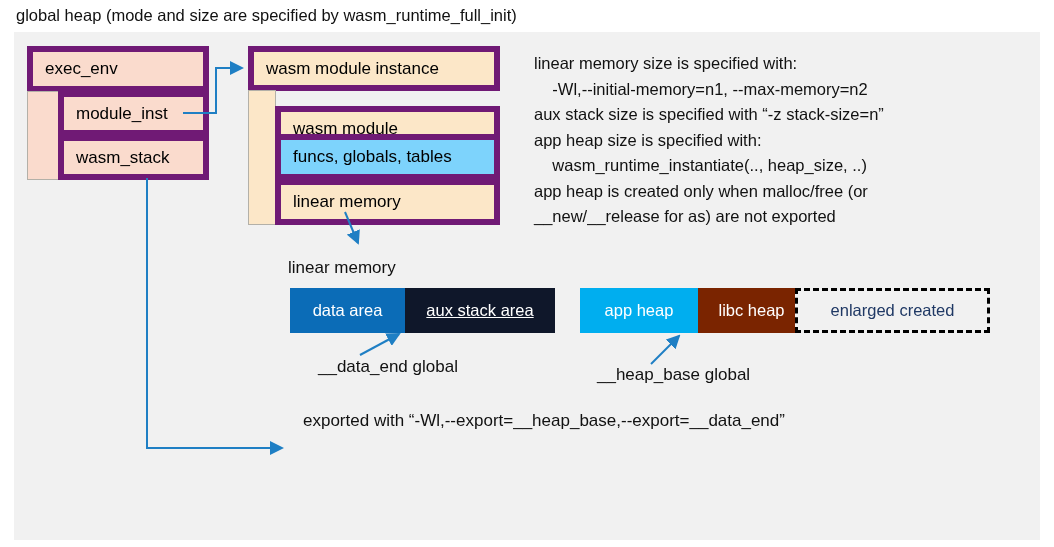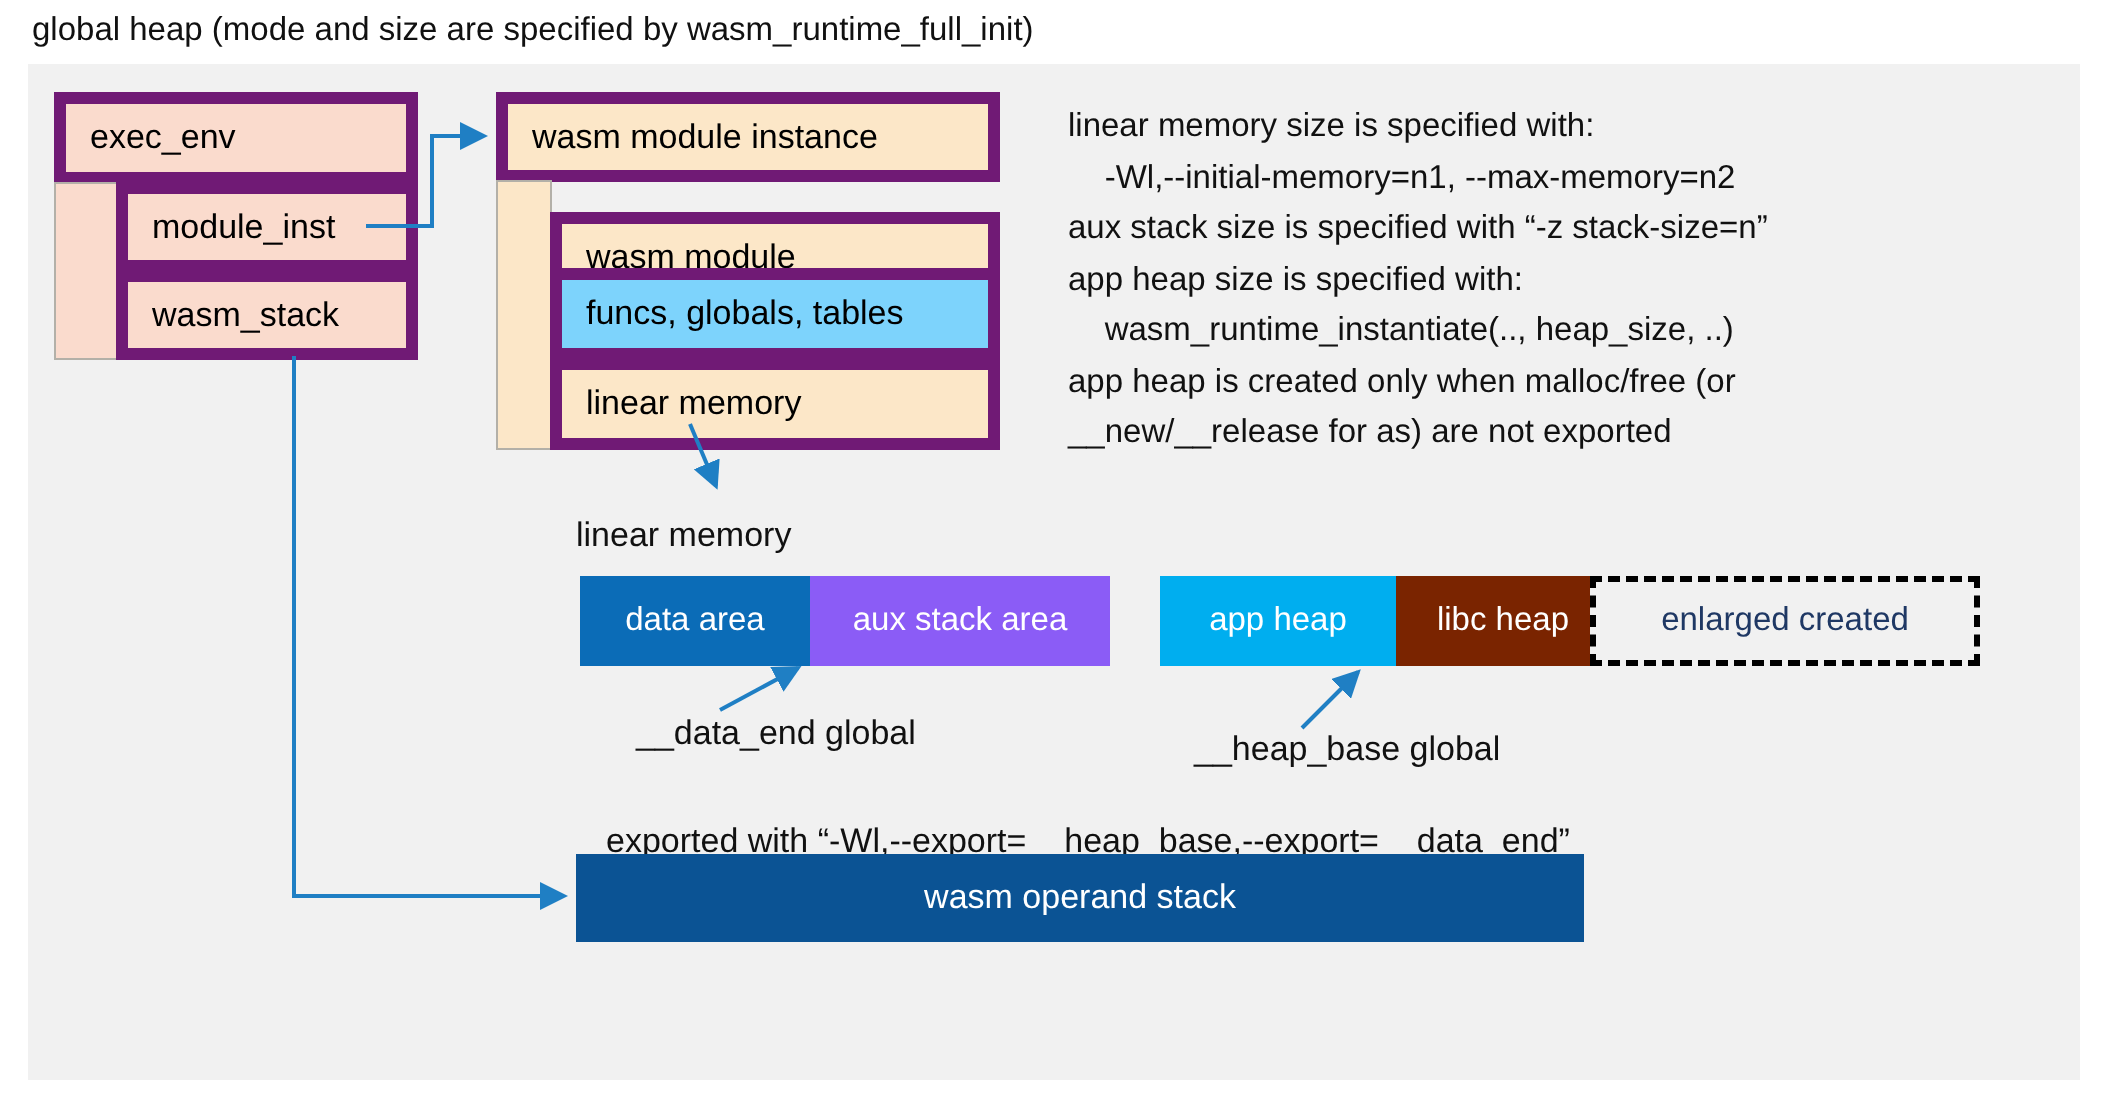--- a/index.html
+++ b/index.html
@@ -140,31 +140,30 @@
     -Wl,--initial-memory=n1, --max-memory=n2
 aux stack size is specified with “-z stack-size=n”
 app heap size is specified with:
     wasm_runtime_instantiate(.., heap_size, ..)
 app heap is created only when malloc/free (or
 __new/__release for as) are not exported</div>
 
   <div class="lm-label">linear memory</div>
   <div class="membar" id="membar" style="width: 700px;">
       <div class="seg" style="left: 0px; width: 115px; background: rgb(11, 108, 183);">data area</div>
-      <div class="seg" style="left: 115px; width: 150px; background: #8b5cf6;">aux stack area</div>
+      <div class="seg" style="left: 115px; width: 150px; background: #0f172a; text-decoration: underline;">aux stack area</div>
       <div class="seg" style="left: 290px; width: 118px; background: rgb(0, 174, 239);">app heap</div>
       <div class="seg" style="left: 408px; width: 107px; background: rgb(122, 36, 0);">libc heap</div>
       <div class="seg enlarged" style="left: 505px; width: 195px;">enlarged created</div>
     </div>
 
   <div class="ann" id="ann-data-end">__data_end global</div>
   <div class="ann" id="ann-heap-base">__heap_base global</div>
   <div class="ann" id="ann-exported">exported with “-Wl,--export=__heap_base,--export=__data_end”</div>
 
-  <div id="opstack">wasm operand stack</div>
 
   <svg class="wires" viewBox="0 0 1054 547">
     <defs>
       <marker id="arw" markerWidth="7" markerHeight="7" refX="6" refY="3.5" orient="auto">
         <path d="M0,0 L7,3.5 L0,7 z" fill="#1f7fc4"></path>
       </marker>
     </defs>
 
     <path d="M183,113 L216,113 L216,68 L242,68" fill="none" stroke="#1f7fc4" stroke-width="2" marker-end="url(#arw)"></path>
 

